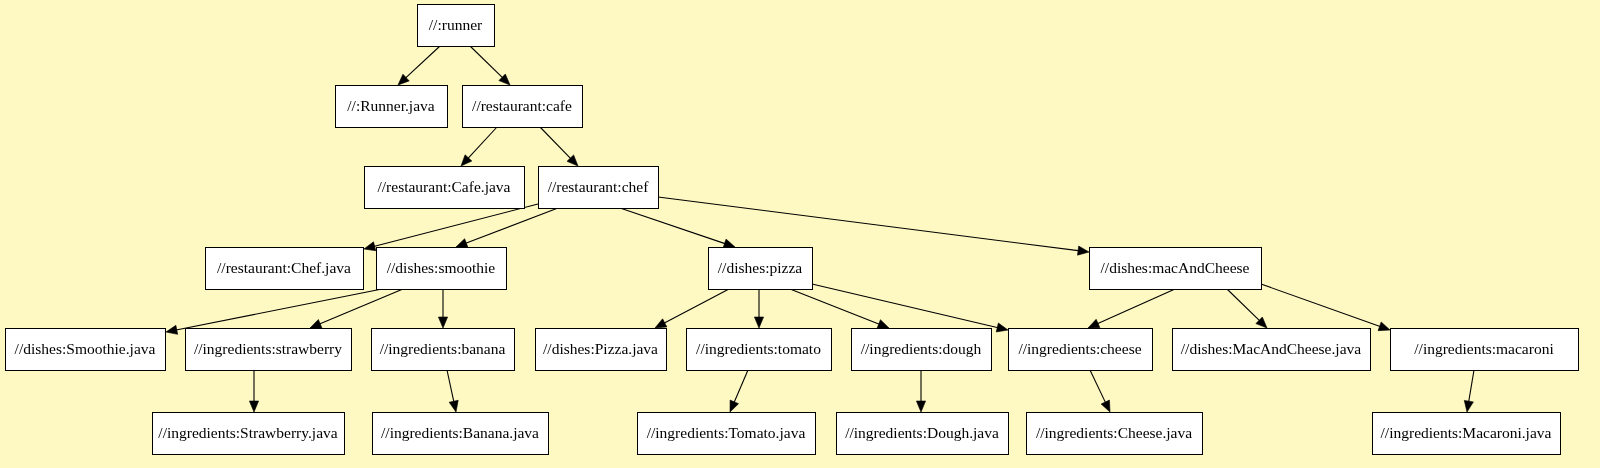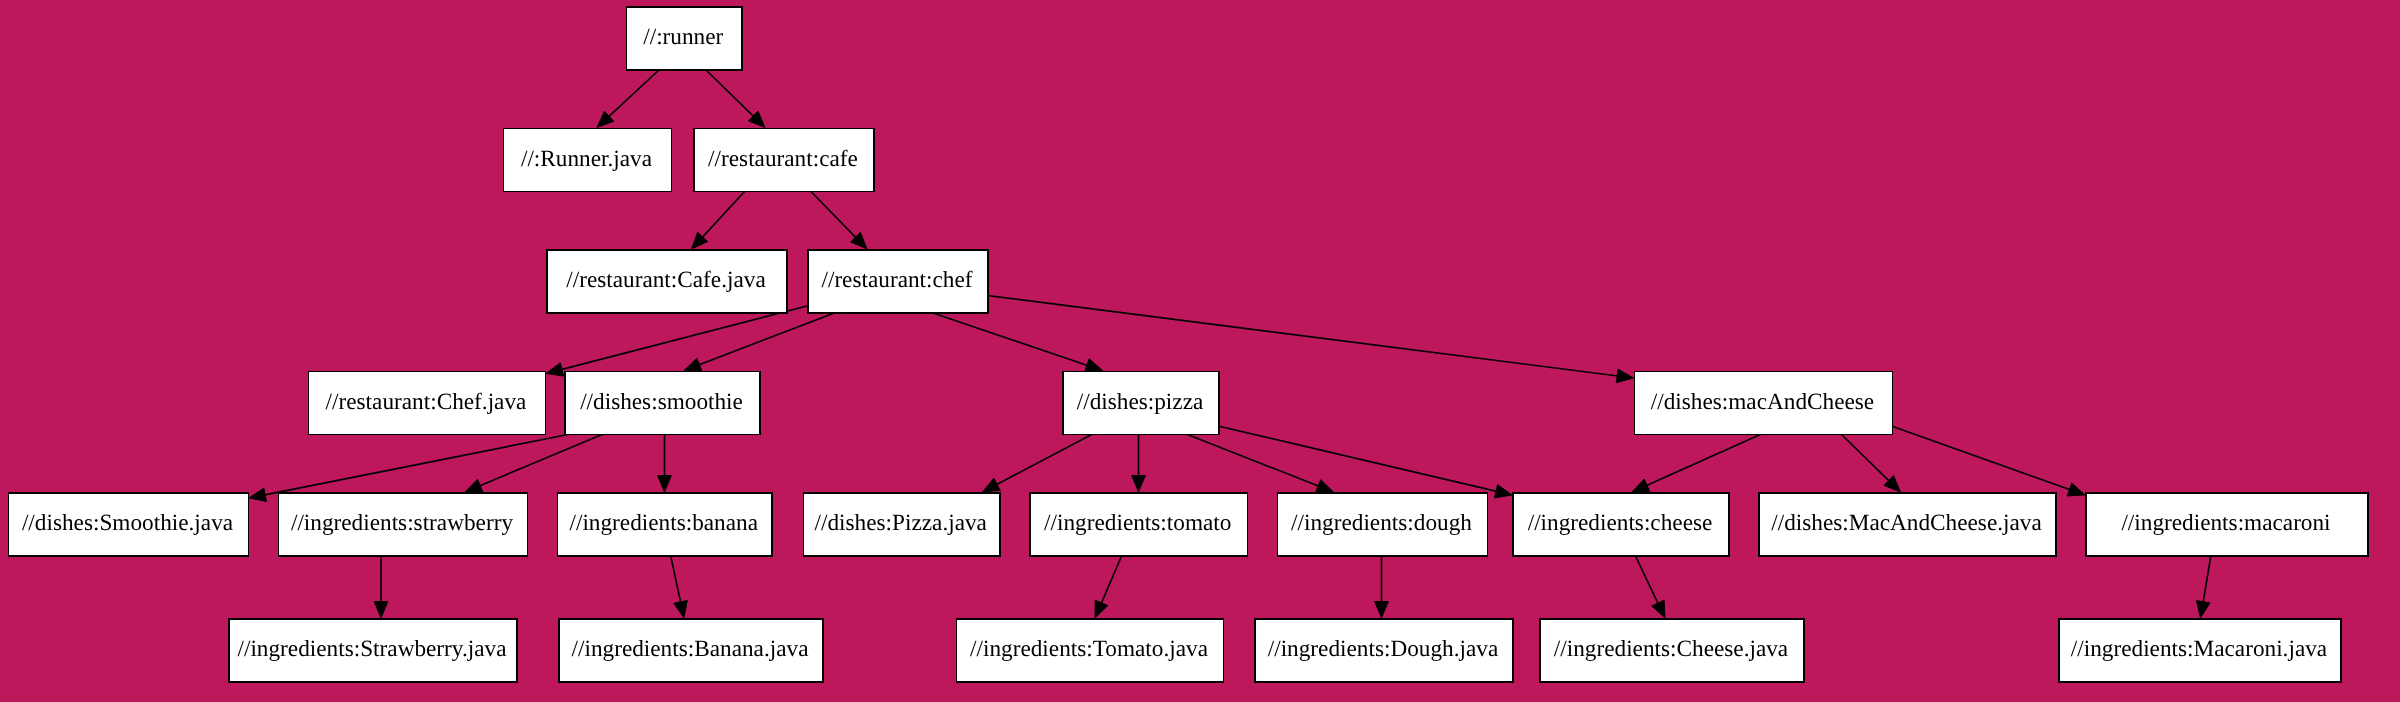--- a/index.html
+++ b/index.html
@@ -5,21 +5,21 @@
 <style>
   html, body {
     margin: 0;
     padding: 0;
     background: #ffffff;
   }
   #graph-root {
     position: relative;
     width: 1600px;
     height: 468px;
-    background: #be185d;
+    background: #fef9c3;
     font-family: "Liberation Serif", "DejaVu Serif", serif;
     overflow: hidden;
   }
   svg#graph-canvas {
     position: absolute;
     top: 0;
     left: 0;
     width: 1600px;
     height: 468px;
     display: block;

